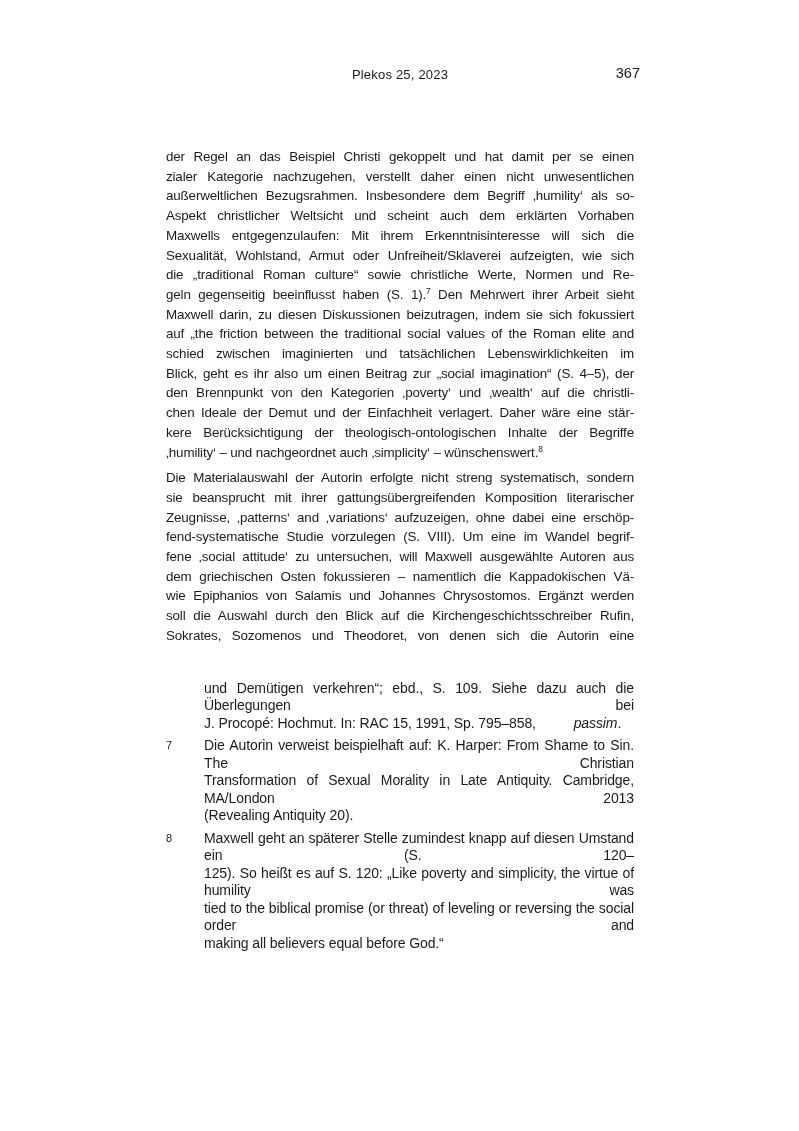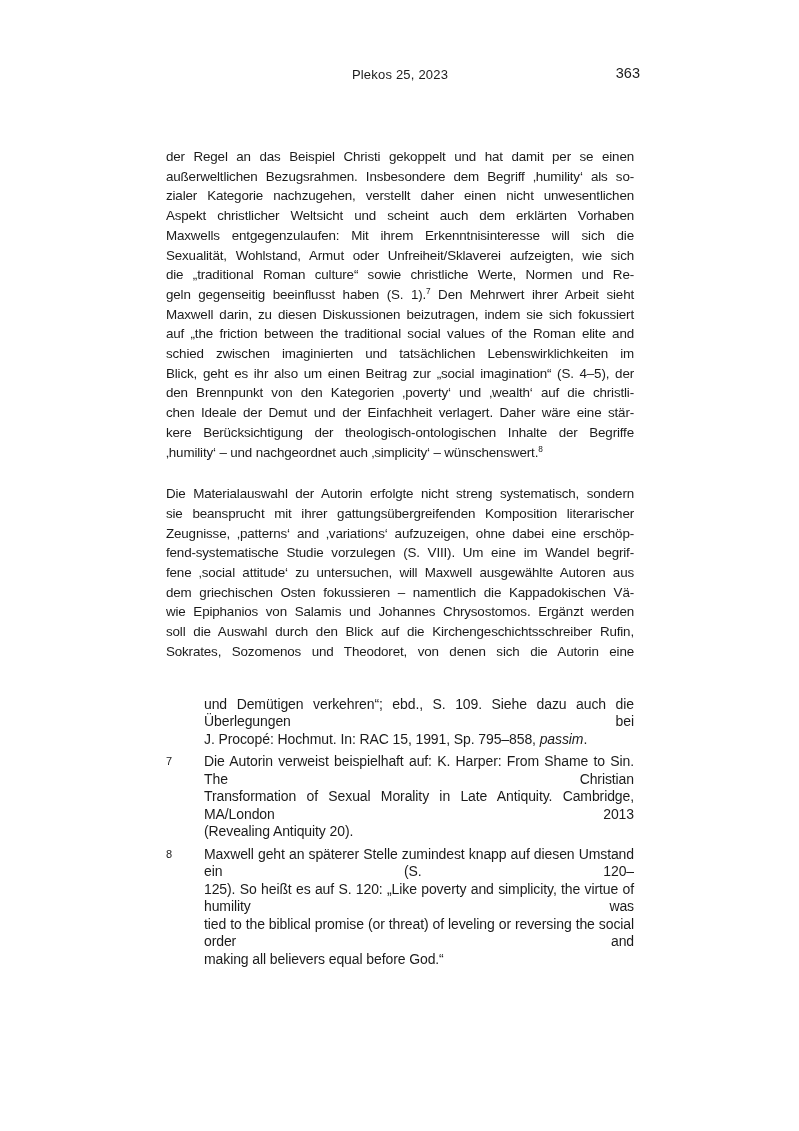--- a/index.html
+++ b/index.html
@@ -36,21 +36,21 @@
     font-size: 14.5px;
     line-height: 18px;
   }
   .content {
     position: absolute;
     top: 147px;
     left: 166px;
     width: 468px;
   }
   .para + .para {
-    margin-top: 22px;
+    margin-top: 6px;
   }
   .line {
     font-size: 13.4px;
     line-height: 19.7px;
     letter-spacing: -0.15px;
     white-space: normal;
     text-align: left;
   }
   .line.j {
     text-align: justify;
@@ -81,35 +81,35 @@
   }
   .fn-body {
     flex: 1 1 auto;
     min-width: 0;
   }
   .fn-body .line {
     font-size: 14px;
     line-height: 17.5px;
     letter-spacing: -0.1px;
   }
-  i { font-style: italic; }
+  i { font-style: italic; margin-left: 34px; }
 </style>
 </head>
 <body>
 
 <div class="page">
   <div class="header">
     <div class="journal">Plekos 25, 2023</div>
-    <div class="pageno">363</div>
+    <div class="pageno">367</div>
   </div>
   <div class="content">
       <div class="para">
         <div class="line j">der Regel an das Beispiel Christi gekoppelt und hat damit per se einen</div>
+        <div class="line j">zialer Kategorie nachzugehen, verstellt daher einen nicht unwesentlichen</div>
         <div class="line j">außerweltlichen Bezugsrahmen. Insbesondere dem Begriff ‚humility‘ als so-</div>
-        <div class="line j">zialer Kategorie nachzugehen, verstellt daher einen nicht unwesentlichen</div>
         <div class="line j">Aspekt christlicher Weltsicht und scheint auch dem erklärten Vorhaben</div>
         <div class="line j">Maxwells entgegenzulaufen: Mit ihrem Erkenntnisinteresse will sich die</div>
         <div class="line j">Sexualität, Wohlstand, Armut oder Unfreiheit/Sklaverei aufzeigten, wie sich</div>
         <div class="line j">die „traditional Roman culture“ sowie christliche Werte, Normen und Re-</div>
         <div class="line j">geln gegenseitig beeinflusst haben (S. 1).<sup class="fnref">7</sup> Den Mehrwert ihrer Arbeit sieht</div>
         <div class="line j">Maxwell darin, zu diesen Diskussionen beizutragen, indem sie sich fokussiert</div>
         <div class="line j">auf „the friction between the traditional social values of the Roman elite and</div>
         <div class="line j">schied zwischen imaginierten und tatsächlichen Lebenswirklichkeiten im</div>
         <div class="line j">Blick, geht es ihr also um einen Beitrag zur „social imagination“ (S. 4–5), der</div>
         <div class="line j">den Brennpunkt von den Kategorien ‚poverty‘ und ‚wealth‘ auf die christli-</div>

